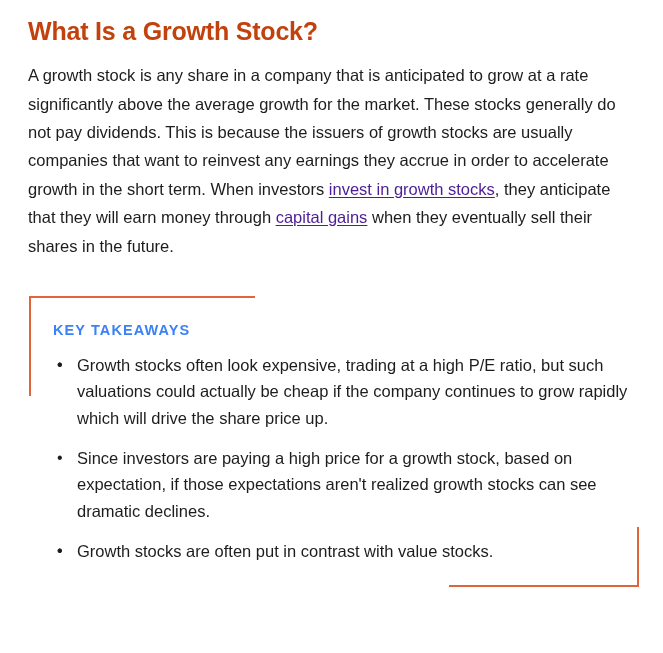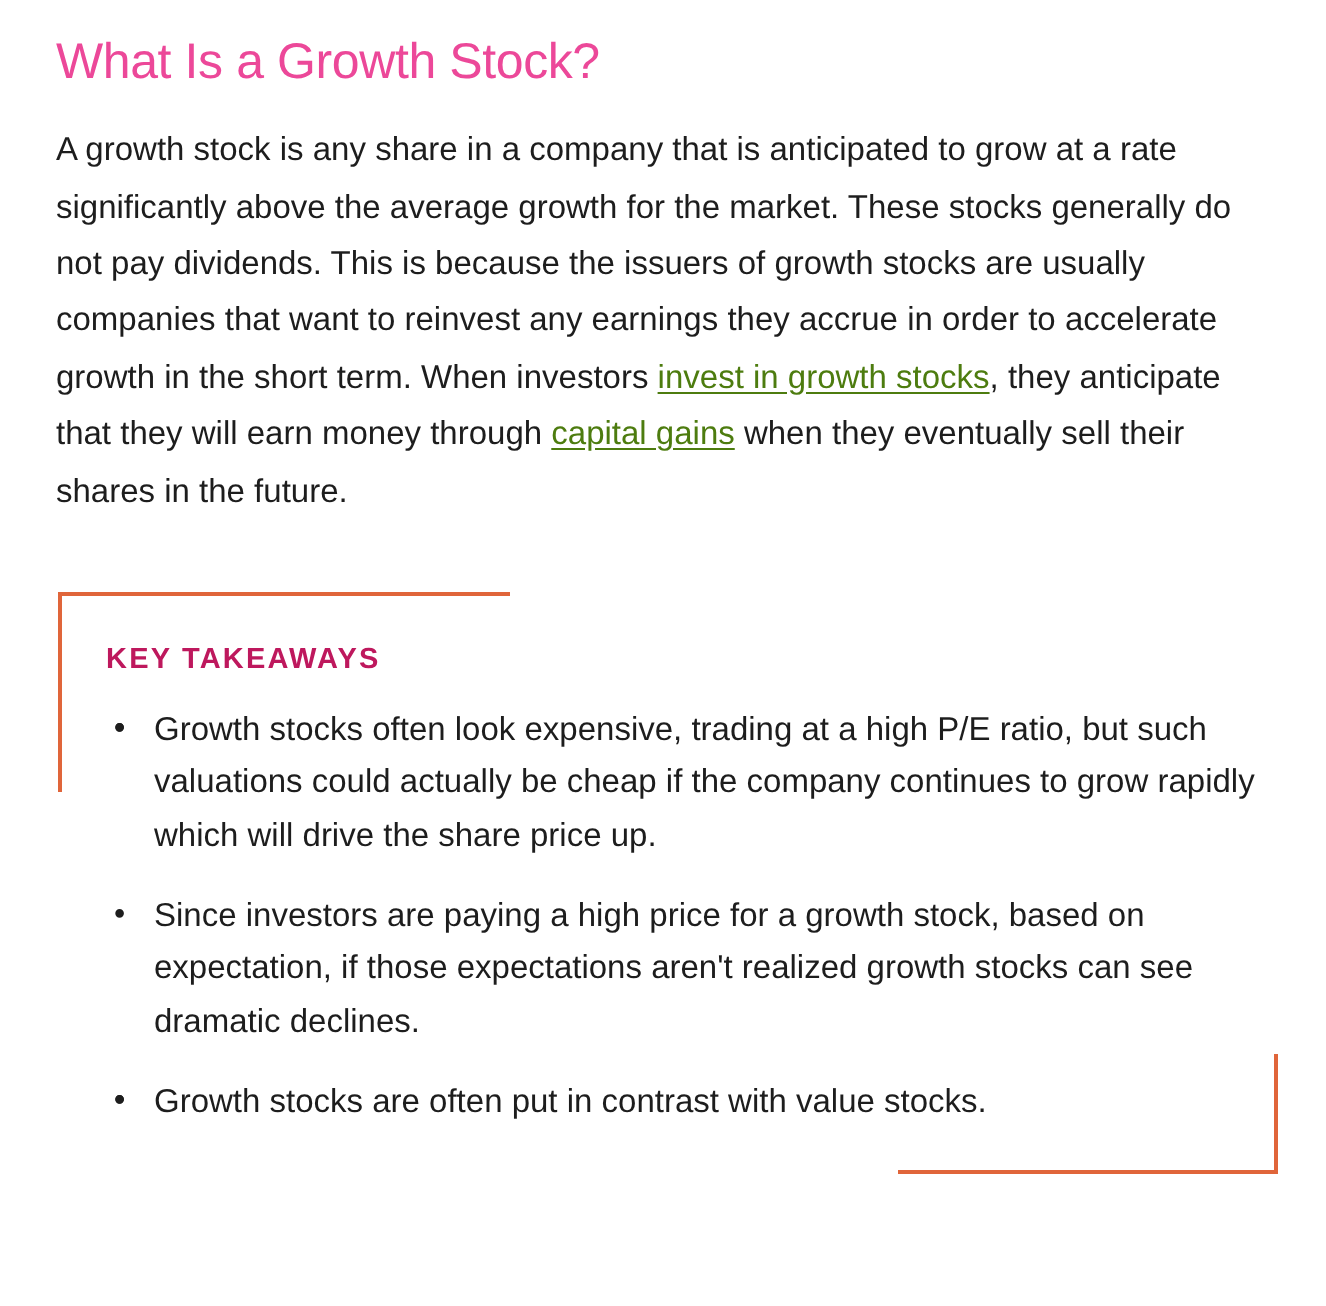--- a/index.html
+++ b/index.html
@@ -17,33 +17,33 @@
   .page {
     position: relative;
     width: 663px;
     height: 653px;
     box-sizing: border-box;
     padding: 8px 28px 0 28px;
   }
   h1.article-title {
     font-size: 25px;
     line-height: 1.25;
-    font-weight: 400;
+    font-weight: 700;
     letter-spacing: -0.2px;
     margin: 8px 0 14px 0;
-    color: #ec4899;
+    color: #c2410c;
   }
   p.article-paragraph {
     font-size: 16.5px;
     line-height: 1.72;
     margin: 0;
     color: #1d1d1d;
   }
   a.inline-link {
-    color: #4d7c0f;
+    color: #4c1d95;
     text-underline-offset: 2px;
   }
   .takeaways {
     position: relative;
     margin-top: 36px;
     margin-left: 1px;
     padding: 26px 10px 22px 24px;
     box-sizing: border-box;
     width: 610px;
   }
@@ -73,21 +73,21 @@
     box-sizing: border-box;
     border-top: none;
     border-left: none;
     pointer-events: none;
   }
   .takeaways-heading {
     font-size: 14.5px;
     font-weight: 700;
     letter-spacing: 1.1px;
     margin: 0 0 14px 0;
-    color: #be185d;
+    color: #3b82f6;
     text-transform: uppercase;
   }
   ul.takeaways-list {
     list-style: none;
     margin: 0;
     padding: 0;
   }
   ul.takeaways-list li {
     position: relative;
     font-size: 16.5px;

